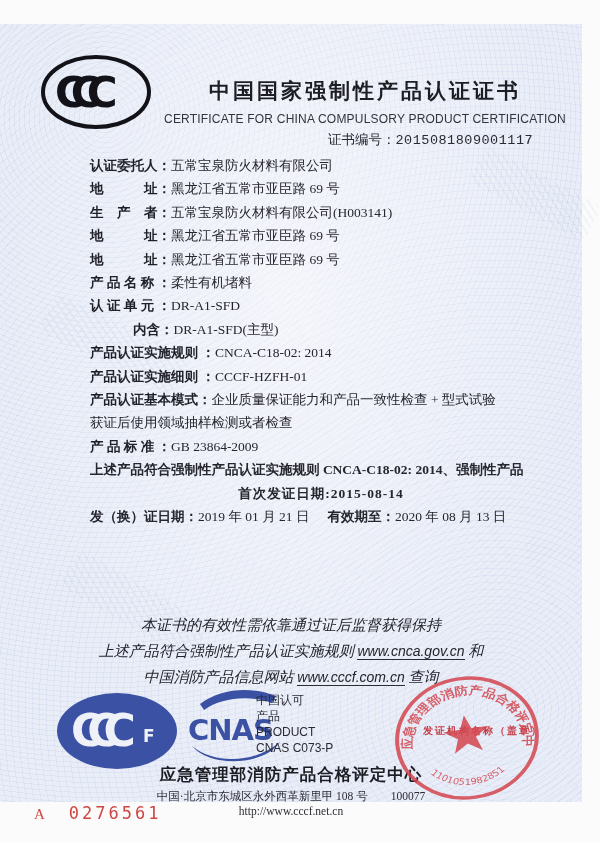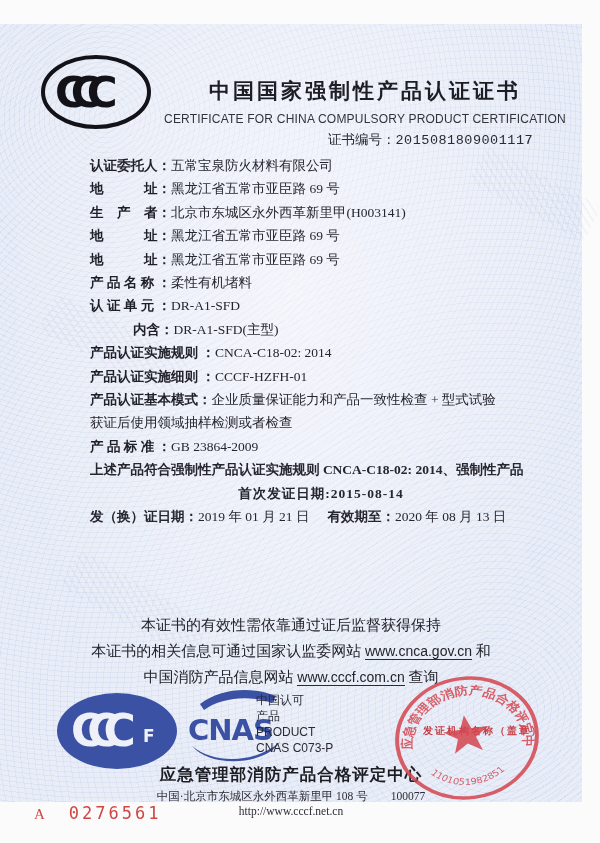--- a/index.html
+++ b/index.html
@@ -35,21 +35,21 @@
   .fields{position:absolute;left:90px;top:130px;width:462px;font-size:13.5px;line-height:23.4px;}
   .row .lbl{font-weight:bold;color:#1f1f28;}
   .row.indent{padding-left:43px;}
   .cont{}
   .stmt{font-weight:bold;}
   .first-issue{text-align:center;font-weight:bold;letter-spacing:1px;}
   .issue .lbl{font-weight:bold;}
   .issue .exp{margin-left:18px;font-weight:bold;}
 
   .notice{position:absolute;left:0;top:588px;width:582px;text-align:center;
-    font-size:15px;line-height:26px;color:#23232b;}
+    font-size:15px;line-height:26px;color:#23232b;font-style:italic;}
   .notice .lnk{border-bottom:1px solid #2b2b33;font-family:"Liberation Sans","DejaVu Sans",sans-serif;font-size:14px;}
 
   .cccf-logo{position:absolute;left:55px;top:666px;}
   .cnas-logo{position:absolute;left:186px;top:660px;}
   .accred{position:absolute;left:256px;top:668px;
     font-family:"Liberation Sans","DejaVu Sans",sans-serif;
     font-size:12px;line-height:16px;color:#2a2a33;}
   .issuer-label{position:absolute;left:399px;top:700px;z-index:1;
     font-size:10px;font-weight:bold;letter-spacing:2px;color:#c43c44;margin-left:24px;}
   .stamp{position:absolute;left:392px;top:650px;z-index:2;opacity:.85;transform:rotate(-8deg);}
@@ -82,42 +82,42 @@
     <div class="subtitle">CERTIFICATE FOR CHINA COMPULSORY PRODUCT CERTIFICATION</div>
   </div>
 
   <div class="certno">
     <span>证书编号：</span><span class="num">2015081809001117</span>
   </div>
 
   <div class="fields">
     <div class="row"><span class="lbl">认证委托人：</span><span class="val">五常宝泉防火材料有限公司</span></div>
     <div class="row"><span class="lbl">地　　　址：</span><span class="val">黑龙江省五常市亚臣路 69 号</span></div>
-    <div class="row"><span class="lbl">生　产　者：</span><span class="val">北京市东城区永外西革新里甲(H003141)</span></div>
+    <div class="row"><span class="lbl">生　产　者：</span><span class="val">五常宝泉防火材料有限公司(H003141)</span></div>
     <div class="row"><span class="lbl">地　　　址：</span><span class="val">黑龙江省五常市亚臣路 69 号</span></div>
     <div class="row"><span class="lbl">地　　　址：</span><span class="val">黑龙江省五常市亚臣路 69 号</span></div>
     <div class="row"><span class="lbl">产 品 名 称 ：</span><span class="val">柔性有机堵料</span></div>
     <div class="row"><span class="lbl">认 证 单 元 ：</span><span class="val">DR-A1-SFD</span></div>
     <div class="row indent"><span class="lbl">内含：</span><span class="val">DR-A1-SFD(主型)</span></div>
     <div class="row"><span class="lbl">产品认证实施规则 ：</span><span class="val">CNCA-C18-02: 2014</span></div>
     <div class="row"><span class="lbl">产品认证实施细则 ：</span><span class="val">CCCF-HZFH-01</span></div>
     <div class="row"><span class="lbl">产品认证基本模式：</span><span class="val">企业质量保证能力和产品一致性检查 + 型式试验</span></div>
     <div class="cont">获证后使用领域抽样检测或者检查</div>
     <div class="row"><span class="lbl">产 品 标 准 ：</span><span class="val">GB 23864-2009</span></div>
     <div class="stmt">上述产品符合强制性产品认证实施规则 CNCA-C18-02: 2014、强制性产品</div>
     <div class="first-issue">首次发证日期:2015-08-14</div>
     <div class="issue">
       <span class="lbl">发（换）证日期：</span><span class="val">2019 年 01 月 21 日</span><span class="exp">有效期至：</span><span class="val">2020 年 08 月 13 日</span>
     </div>
   </div>
 
   <div class="notice">
     <div>本证书的有效性需依靠通过证后监督获得保持</div>
     <div>
-      <span>本证书的相关信息可通过国家认监委网站 </span><span class="lnk">www.cnca.gov.cn</span><span> 和</span>
+      <span>上述产品符合强制性产品认证实施规则 </span><span class="lnk">www.cnca.gov.cn</span><span> 和</span>
     </div>
     <div>
       <span>中国消防产品信息网站 </span><span class="lnk">www.cccf.com.cn</span><span> 查询</span>
     </div>
   </div>
 
   <svg class="cccf-logo" width="126" height="82" viewBox="0 0 126 82">
     <ellipse cx="62" cy="41" rx="60" ry="38" fill="#3b51a3"></ellipse>
     <text x="16" y="56" style="font-family:'DejaVu Sans',sans-serif;font-weight:bold;font-size:44px;letter-spacing:-16px;fill:#eef1f8;">CCC</text>
     <text x="88" y="52" style="font-family:'DejaVu Sans',sans-serif;font-weight:bold;font-size:17px;fill:#eef1f8;">F</text>

